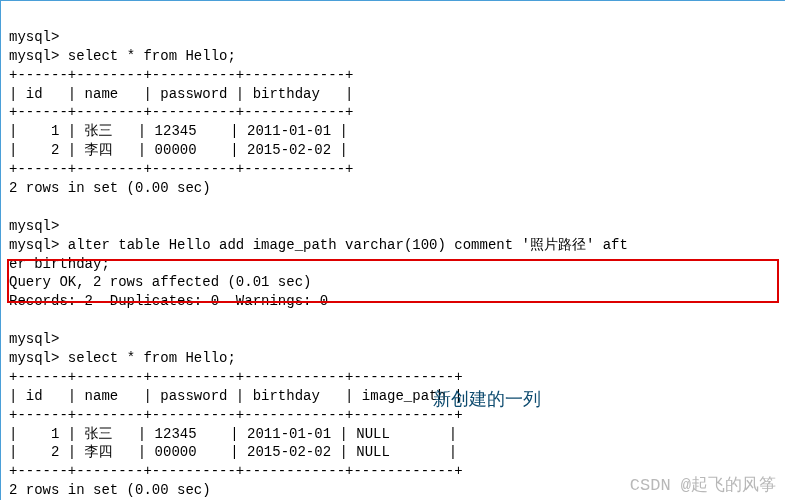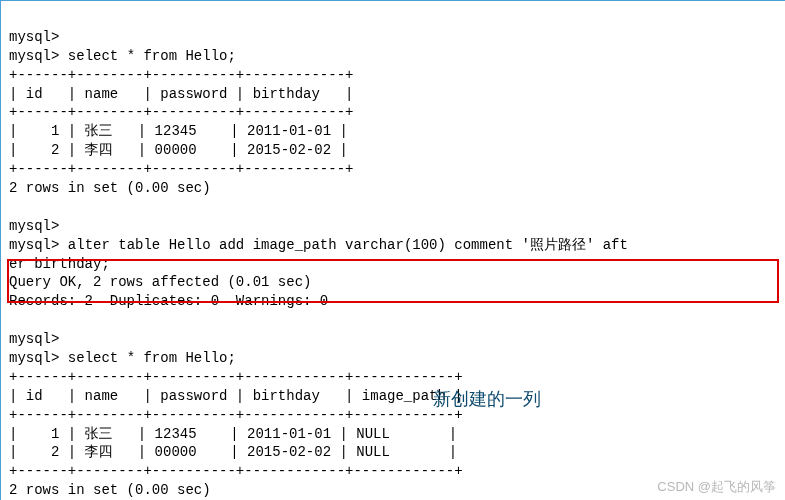--- a/index.html
+++ b/index.html
@@ -36,22 +36,22 @@
       font-size: 18px;
       left: 432px;
       top: 386px;
       pointer-events: none;
     }
     .watermark {
       position: absolute;
       right: 10px;
       bottom: 5px;
       color: #b8b8b8;
-      font-size: 13px;
-      font-family: Liberation Sans, sans-serif;
+      font-size: 17px;
+      font-family: Liberation Mono, monospace;
     }
   </style>
 </head>
 <body>
 
 <div class="terminal">
 <span><span>mysql&gt;</span></span>
 <span><span>mysql&gt;</span> <span>select * from Hello;</span></span>
 <span>+------+--------+----------+------------+</span>
 <span>| id   | name   | password | birthday   |</span>

